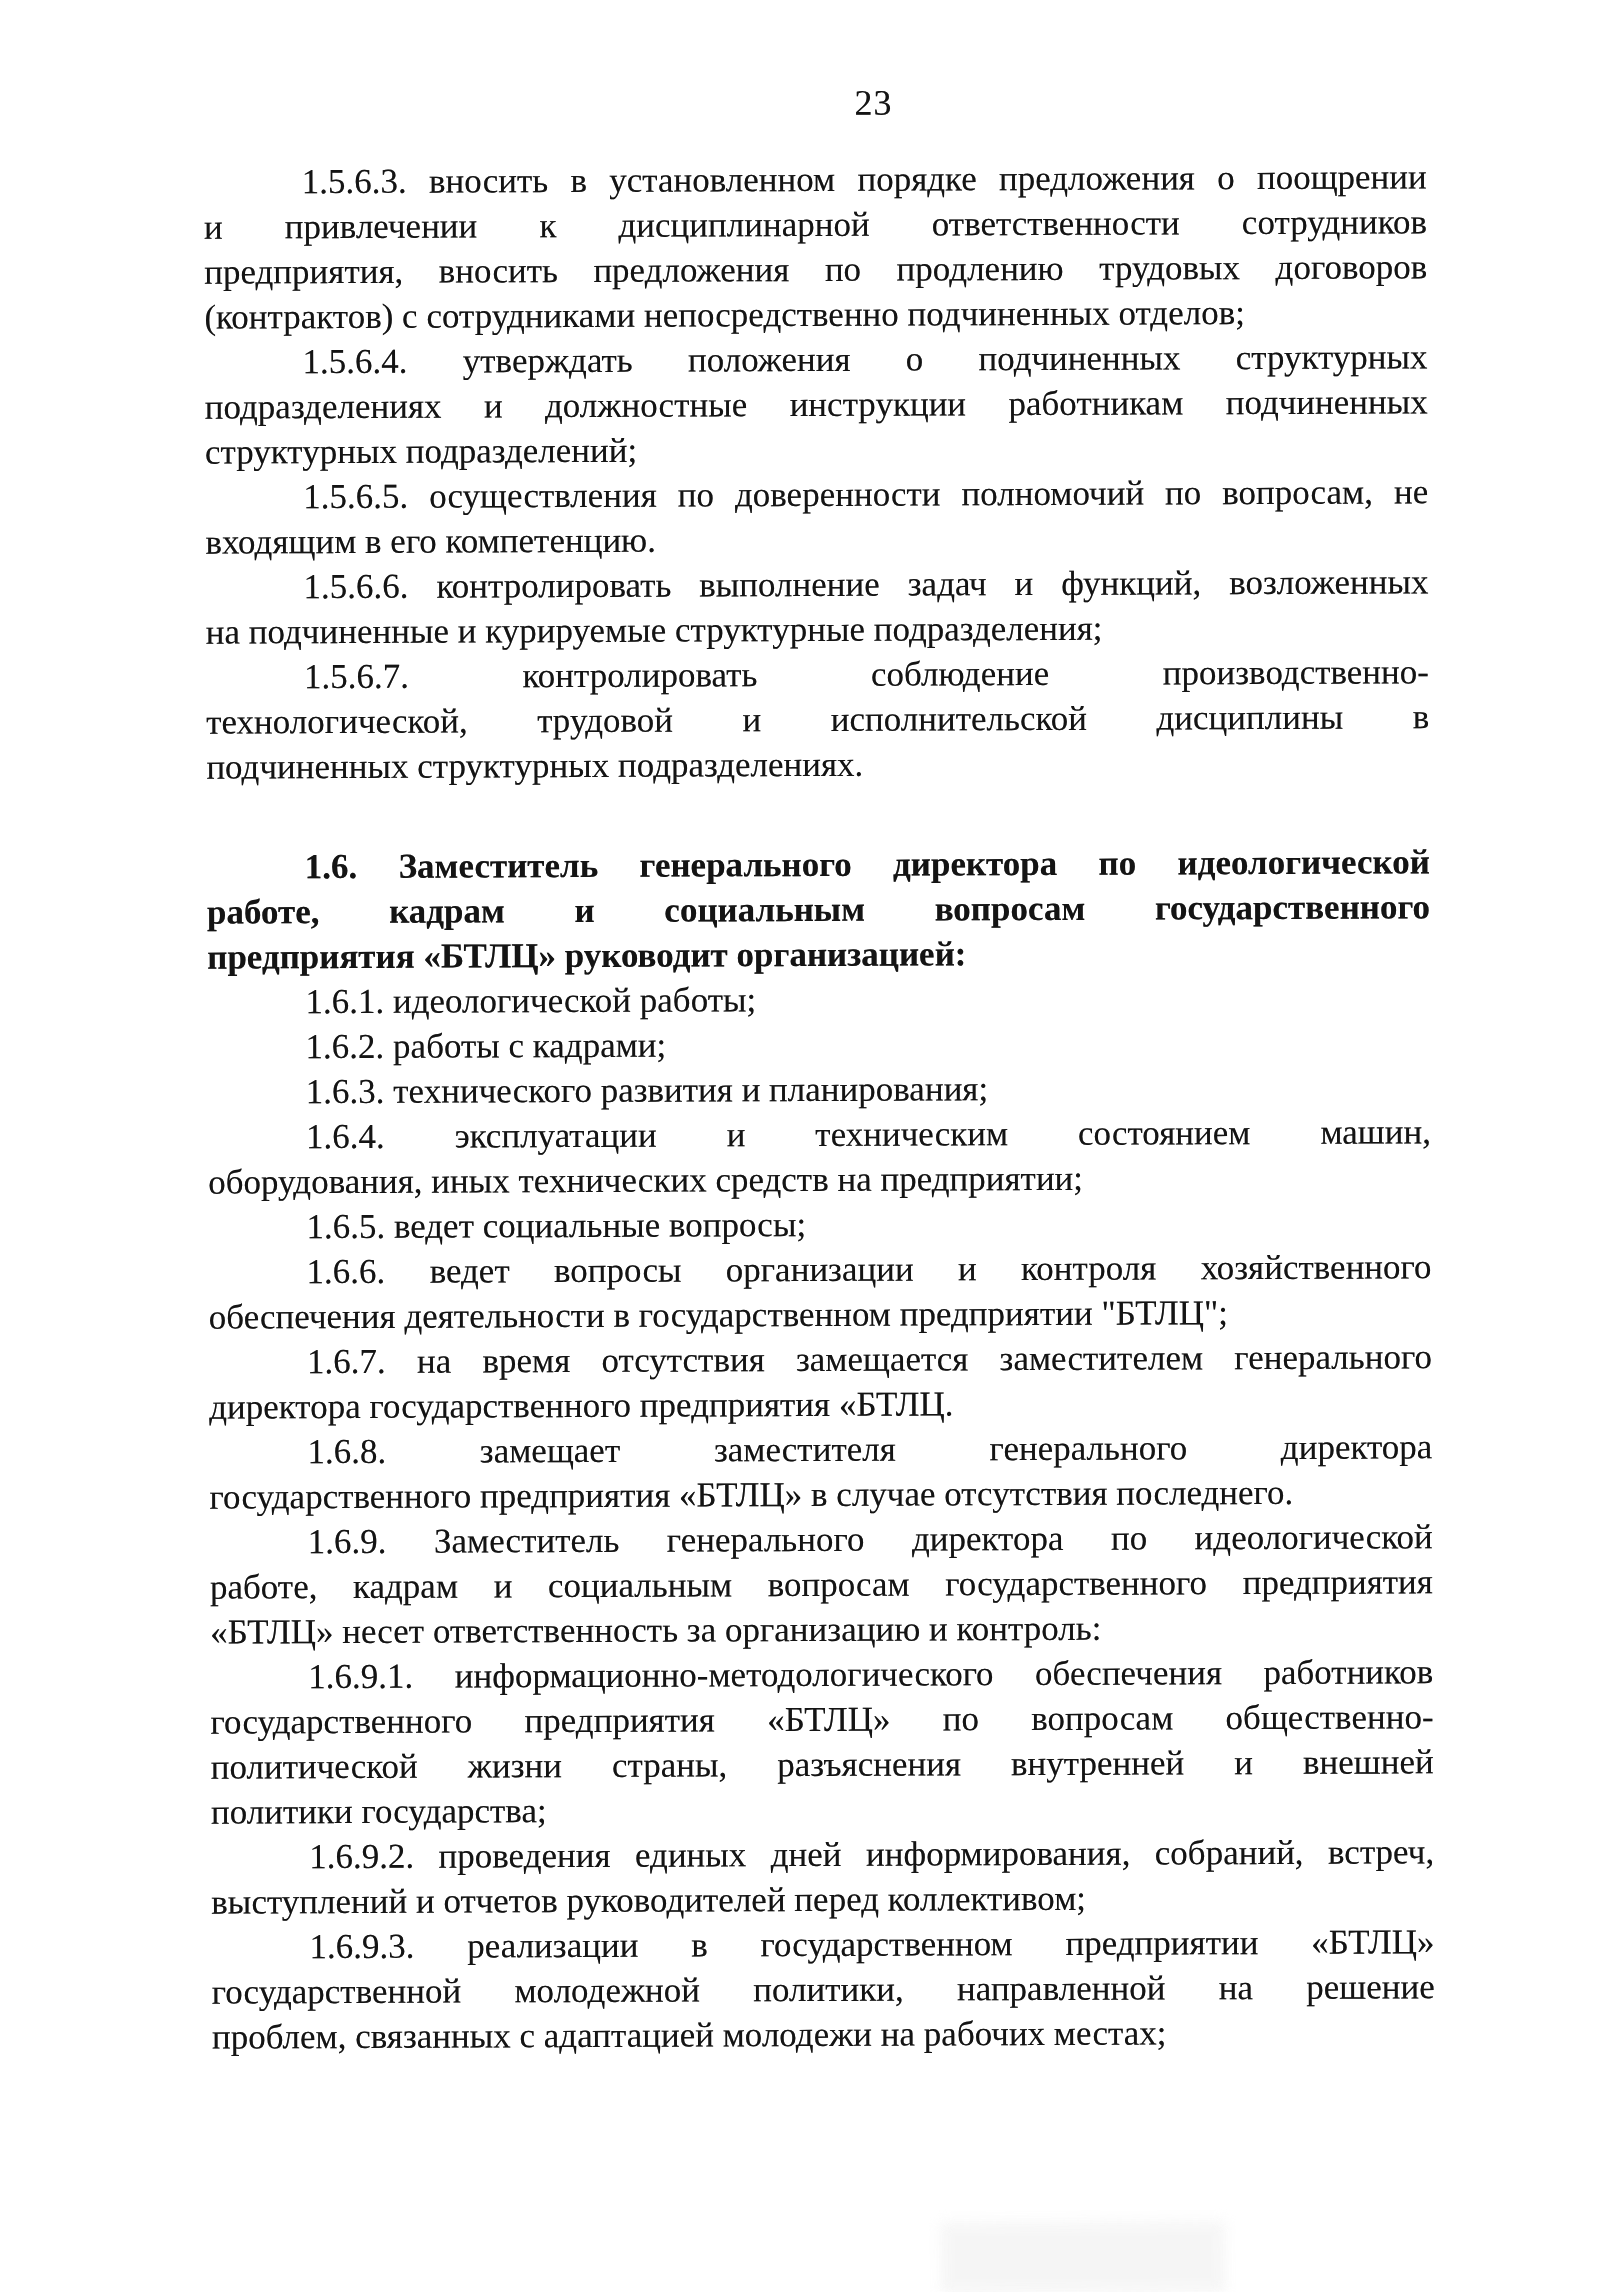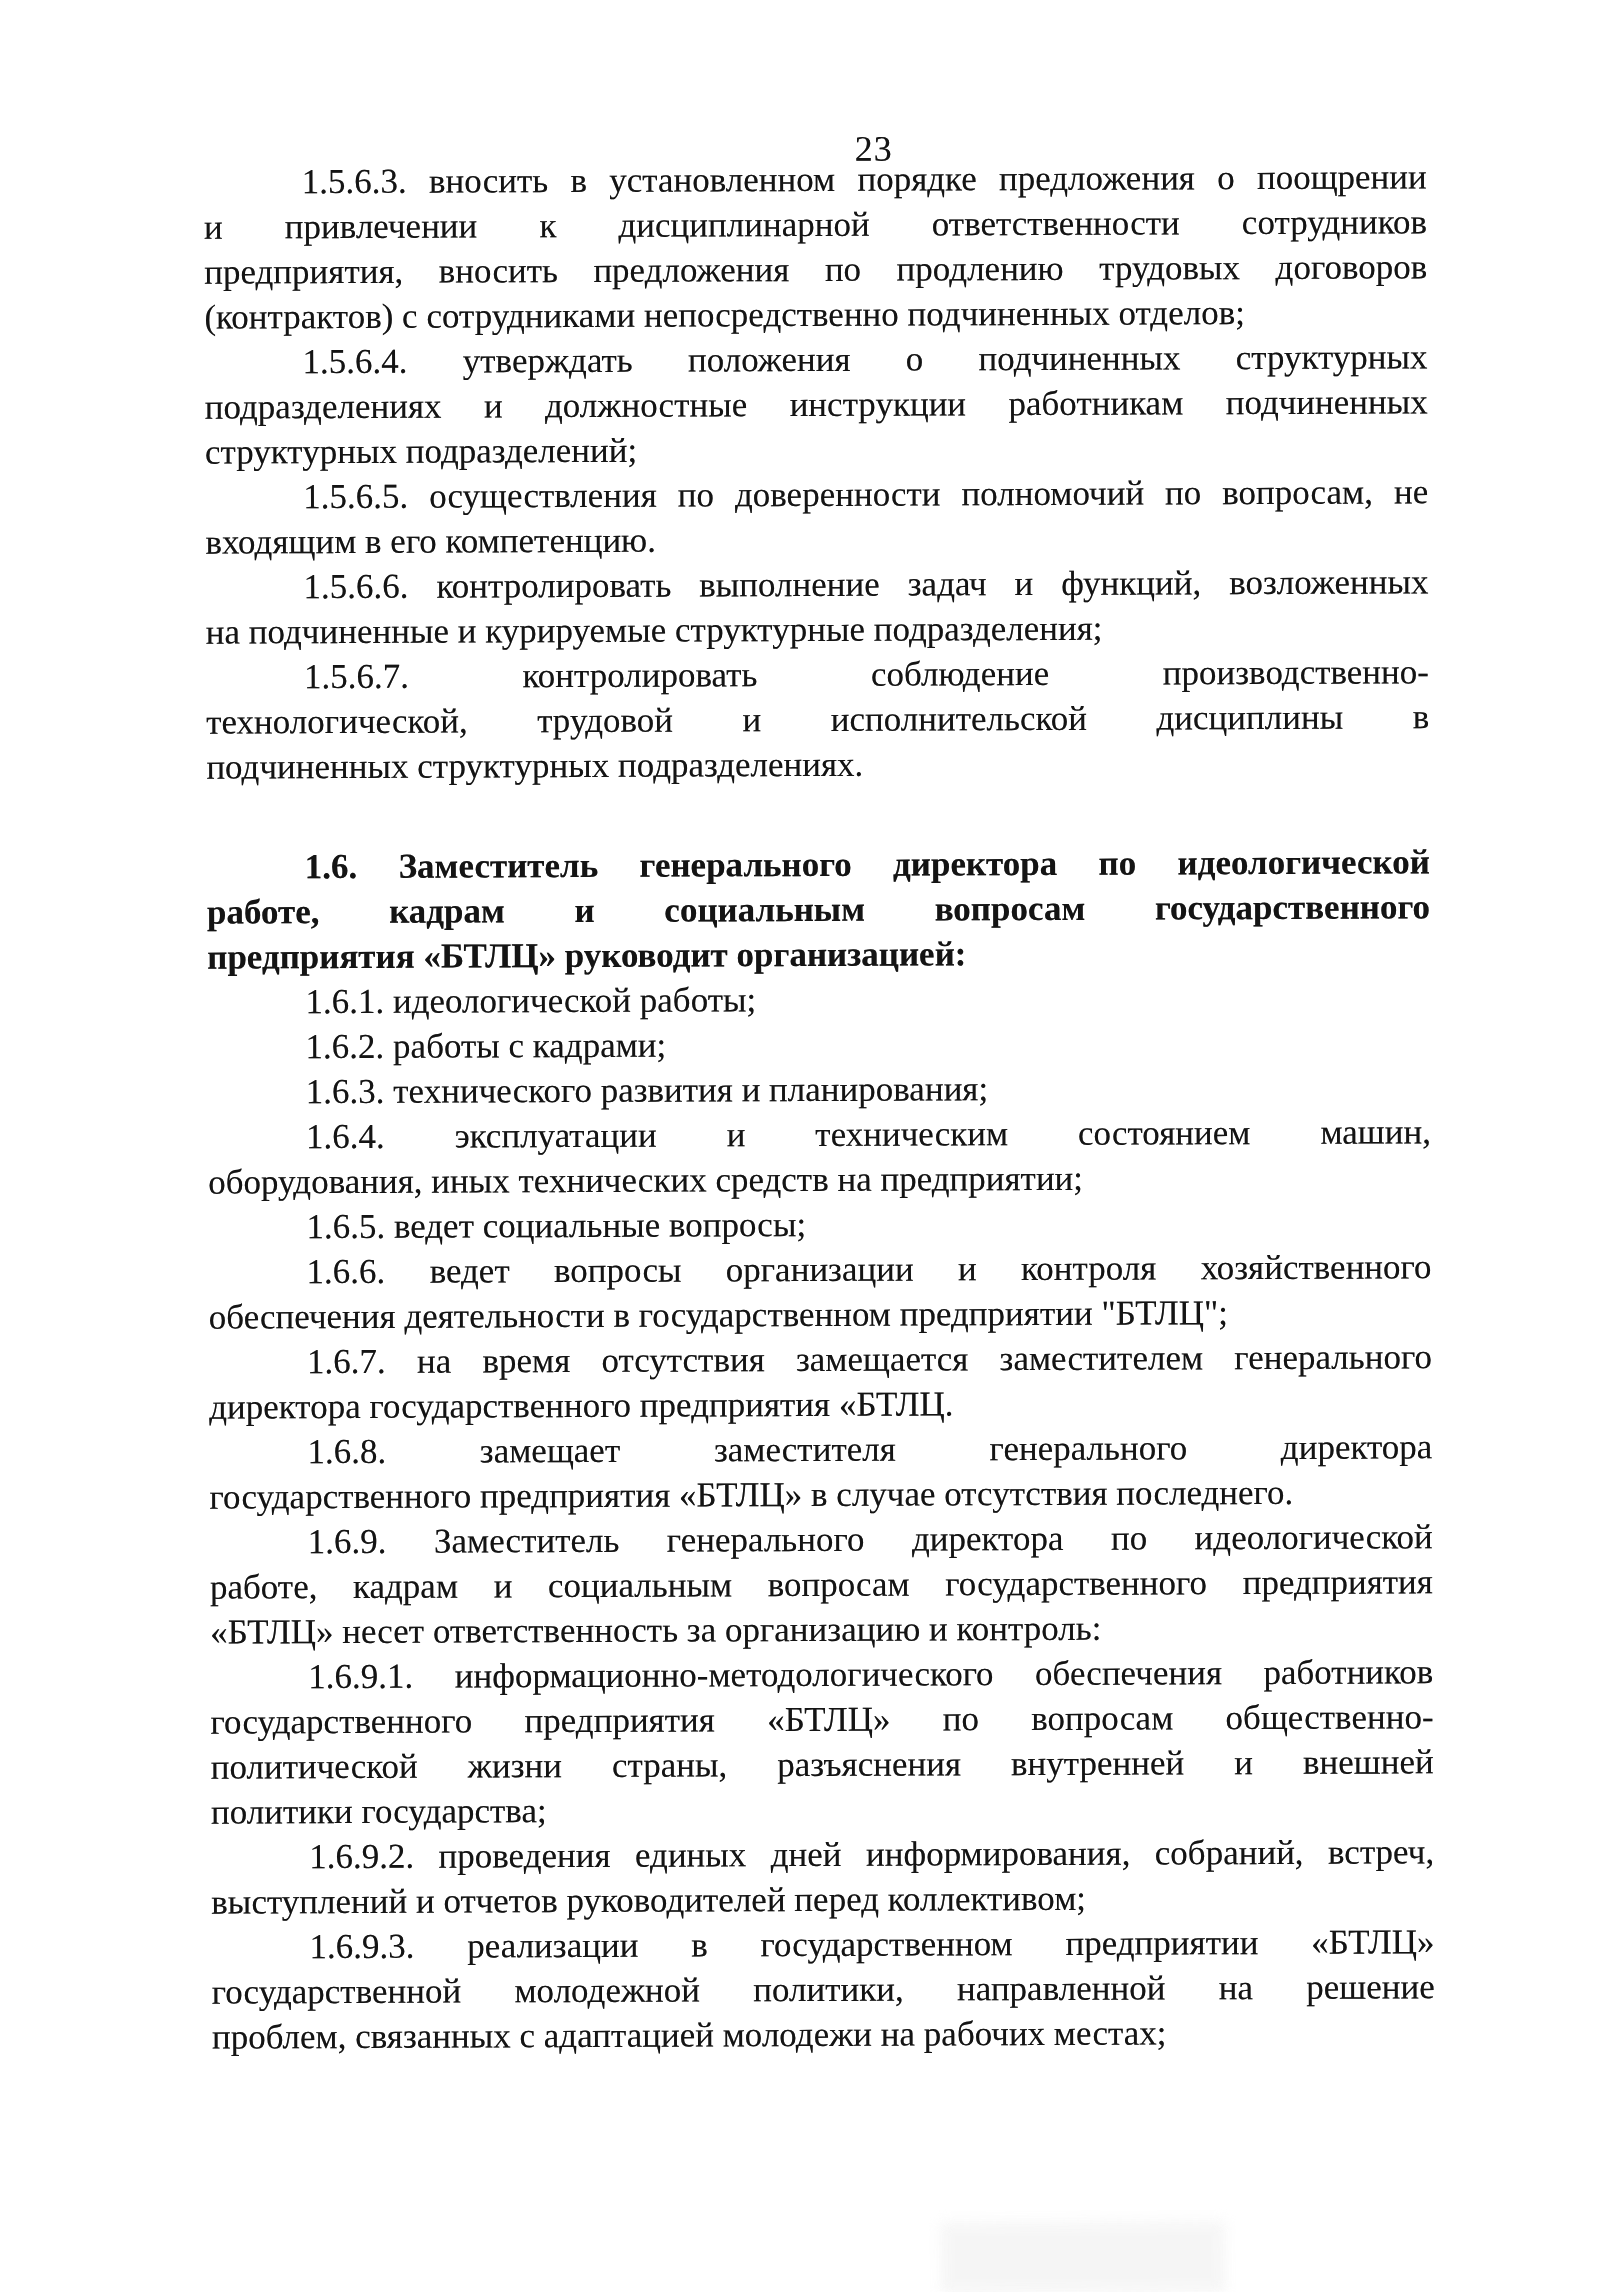--- a/index.html
+++ b/index.html
@@ -23,21 +23,20 @@
     transform-origin: 50% 50%;
   }
   .pagenum {
     position: absolute;
     top: 84px;
     left: 859px;
     font-size: 36px;
     line-height: 39px;
     letter-spacing: 1px;
     text-shadow: 0 0 0.6px rgba(20,20,20,0.55);
-    margin-top: 46px;
   }
   .content {
     position: absolute;
     top: 157px;
     left: 208px;
     width: 1223px;
     font-size: 35px;
     line-height: 45px;
     text-shadow: 0 0 0.6px rgba(20,20,20,0.55);
   }

